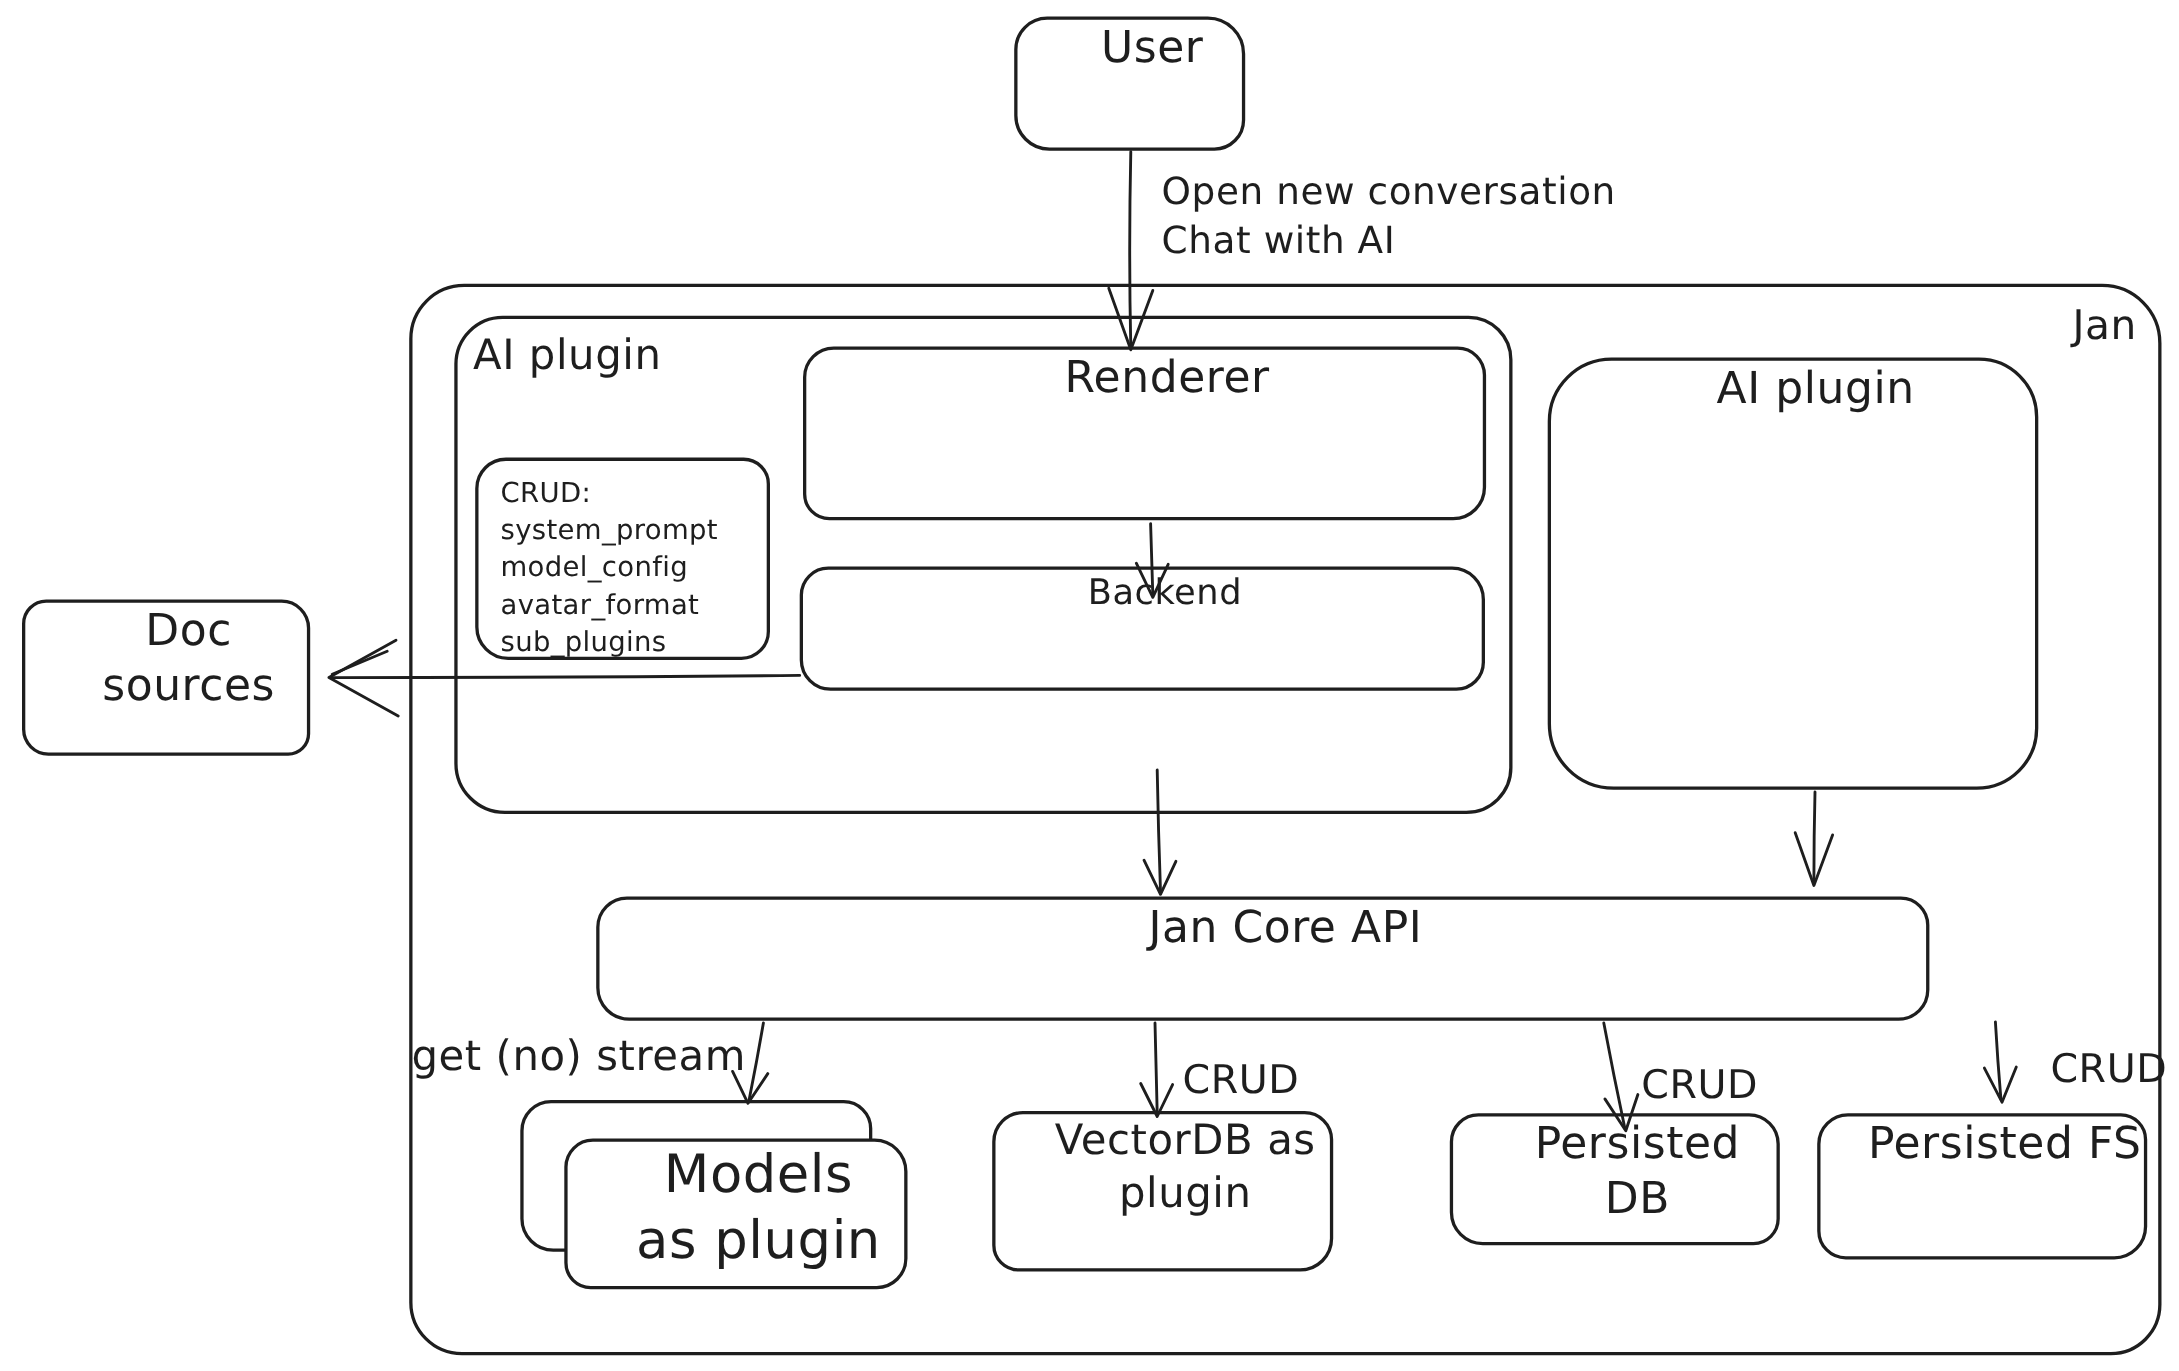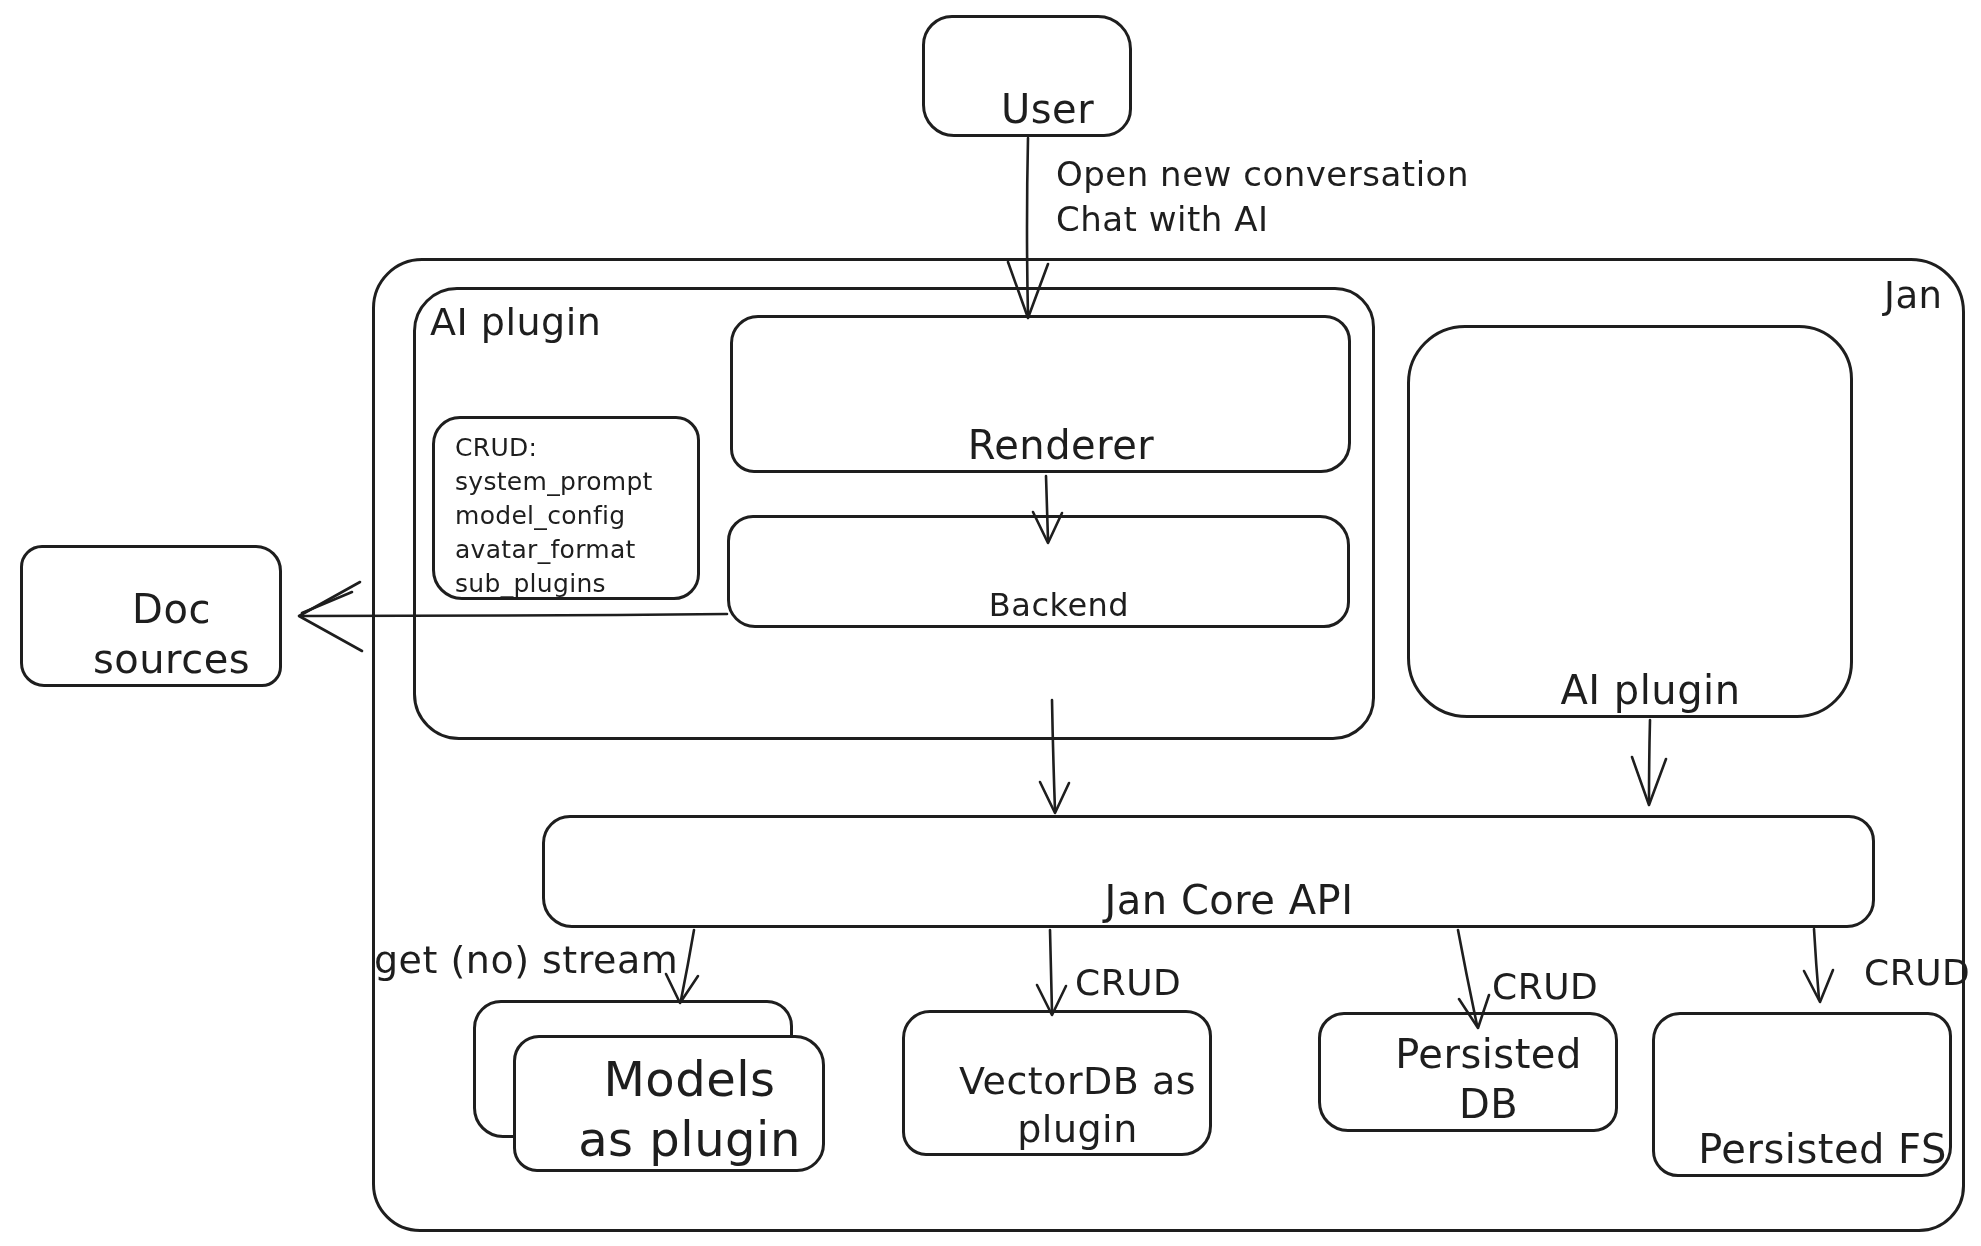--- a/index.html
+++ b/index.html
@@ -11,21 +11,21 @@
     font-family: "DejaVu Sans", "Liberation Sans", sans-serif;
     color: #1e1e1e;
     overflow: hidden;
   }
   .node {
     position: absolute;
     border: 3px solid #1e1e1e;
     background: #ffffff;
     box-sizing: border-box;
     display: flex;
-    align-items: flex-end;
+    align-items: flex-start;
     justify-content: center;
     text-align: center;
     padding-left: 41px;
   }
   .container-box {
     position: absolute;
     border: 3px solid #1e1e1e;
     background: #ffffff;
     box-sizing: border-box;
   }
@@ -99,38 +99,38 @@
   </div>
 
   <div class="node" style="left:20px; top:545px; width:262px; height:142px; border-radius:22px 26px 20px 24px; font-size:40px;">
     <span class="node-label">Doc sources</span>
   </div>
 
   <div class="node" style="left:1407px; top:325px; width:446px; height:393px; border-radius:58px 54px 56px 60px; font-size:40px;">
     <span class="node-label">AI plugin</span>
   </div>
 
-  <div class="node" style="left:542px; top:815px; width:1333px; height:113px; border-radius:28px 26px 28px 30px; font-size:40px;">
+  <div class="node" style="left:542px; top:815px; width:1212px; height:113px; border-radius:28px 26px 28px 30px; font-size:40px;">
     <span class="node-label">Jan Core API</span>
   </div>
 
   <div class="container-box" style="left:473px; top:1000px; width:320px; height:138px; border-radius:28px 26px 24px 30px;"></div>
   <div class="node" style="left:513px; top:1035px; width:312px; height:137px; border-radius:26px 30px 28px 24px; font-size:48px;">
     <span class="node-label" style="width:230px; margin:0 auto;">Models as plugin</span>
   </div>
 
   <div class="node" style="left:902px; top:1010px; width:310px; height:146px; border-radius:28px 26px 30px 24px; font-size:38px;">
     <span class="node-label" style="width:250px; margin:0 auto;">VectorDB as plugin</span>
   </div>
 
   <div class="node" style="left:1318px; top:1012px; width:300px; height:120px; border-radius:26px 28px 24px 30px; font-size:40px;">
     <span class="node-label">Persisted DB</span>
   </div>
 
-  <div class="node" style="left:1652px; top:1012px; width:300px; height:165px; border-radius:28px 24px 30px 26px; font-size:40px;">
+  <div class="node" style="left:1652px; top:1012px; width:300px; height:133px; border-radius:28px 24px 30px 26px; font-size:40px;">
     <span class="node-label">Persisted FS</span>
   </div>
 
   <div class="floating-label" style="left:1056px; top:152px; font-size:34px; line-height:45px;">
     <div>Open new conversation</div>
     <div>Chat with AI</div>
   </div>
 
   <div class="floating-label" style="left:374px; top:938px; font-size:38px;">get (no) stream</div>
 

